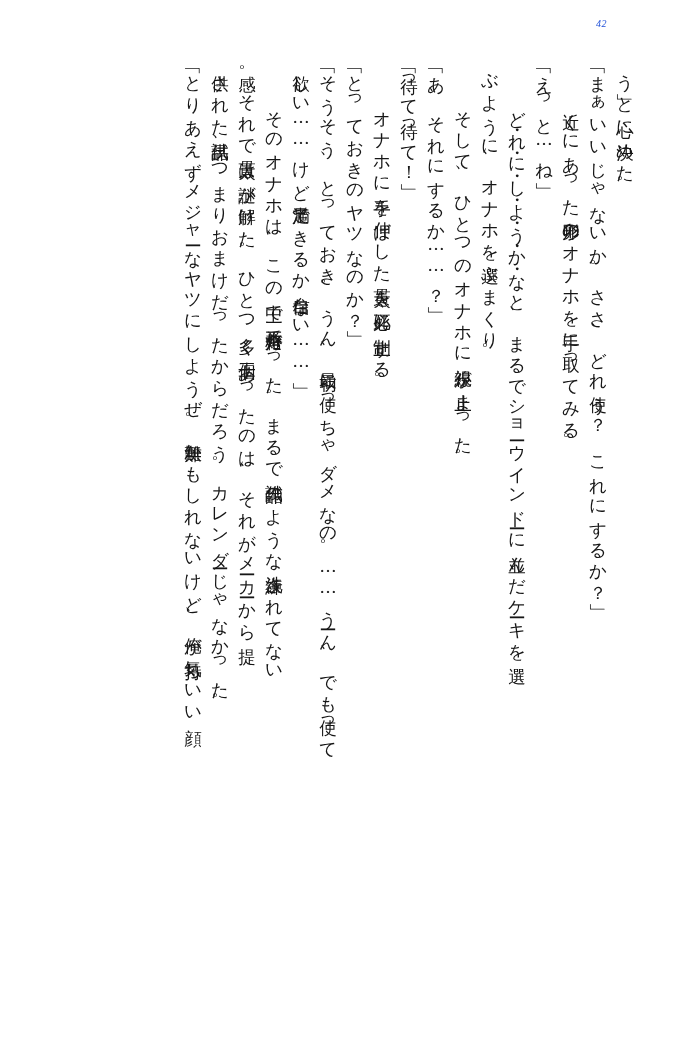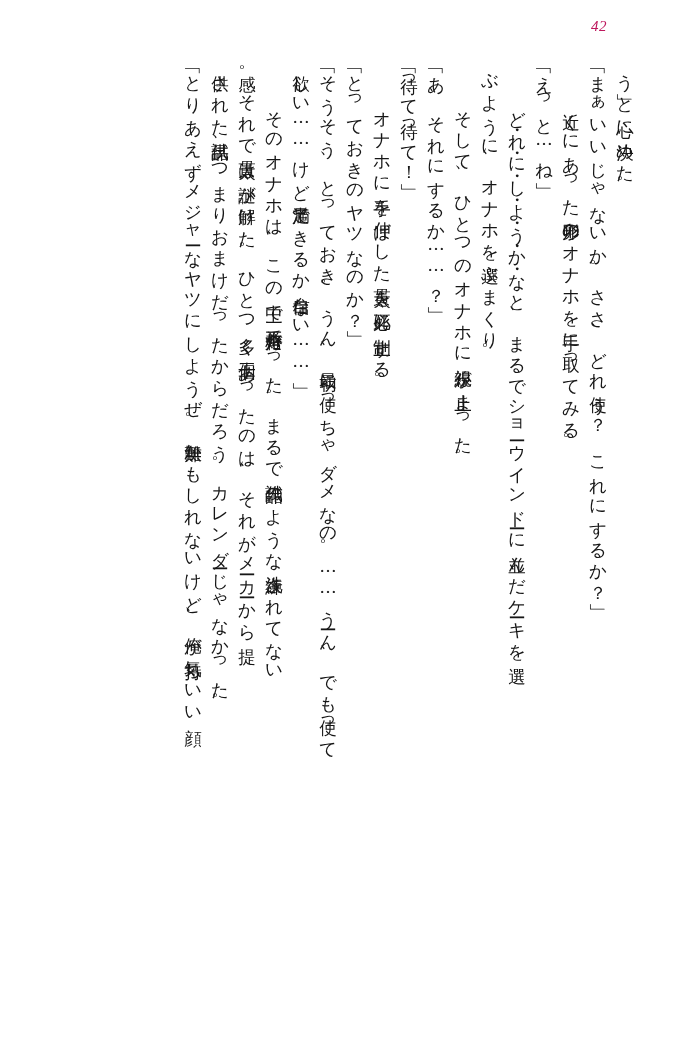--- a/index.html
+++ b/index.html
@@ -17,22 +17,22 @@
     background: #ffffff;
     overflow: hidden;
   }
   
   #page-number {
     position: absolute;
     top: 18px;
     right: 86px;
     font-family: "Liberation Serif", serif;
     font-style: italic;
-    font-size: 15px;
-    color: #be185d;
+    font-size: 10px;
+    color: #1d4ed8;
     letter-spacing: 0.5px;
   }
   
   #text-block {
     position: absolute;
     top: 62px;
     right: 60px;
     height: 968px;
     display: flex;
     flex-direction: row;          

